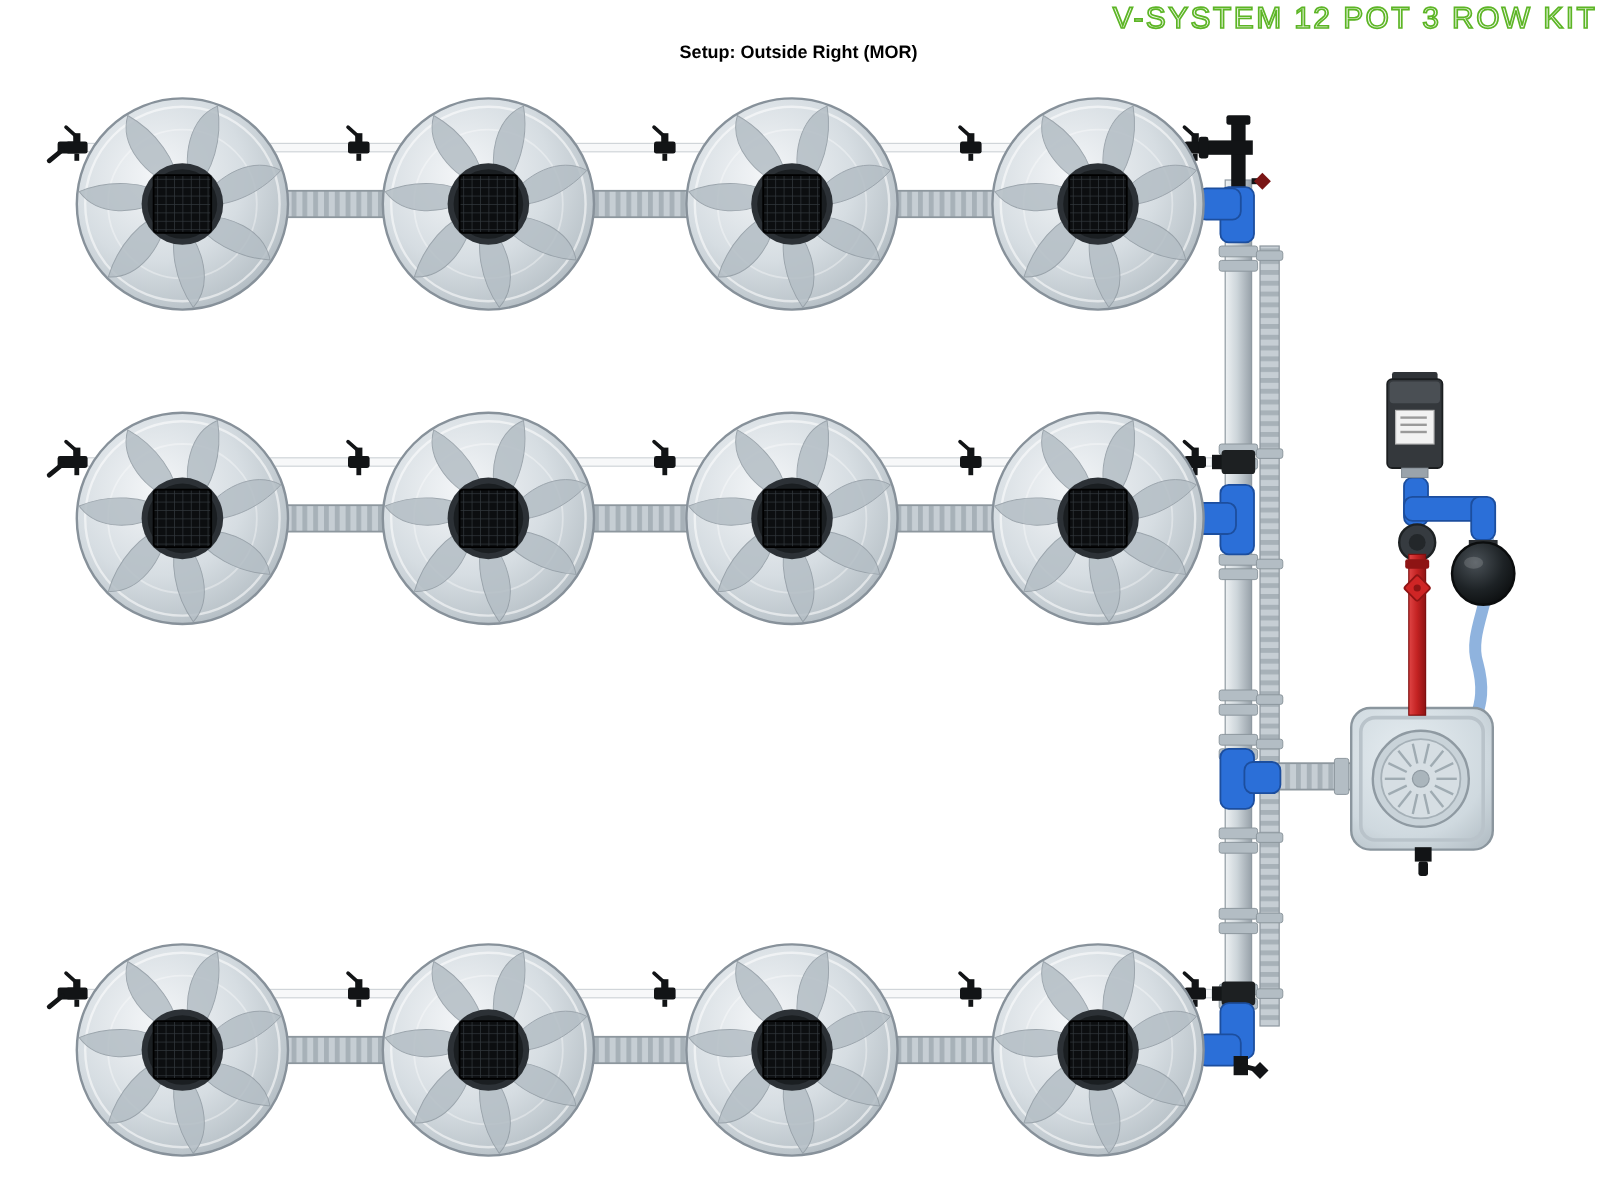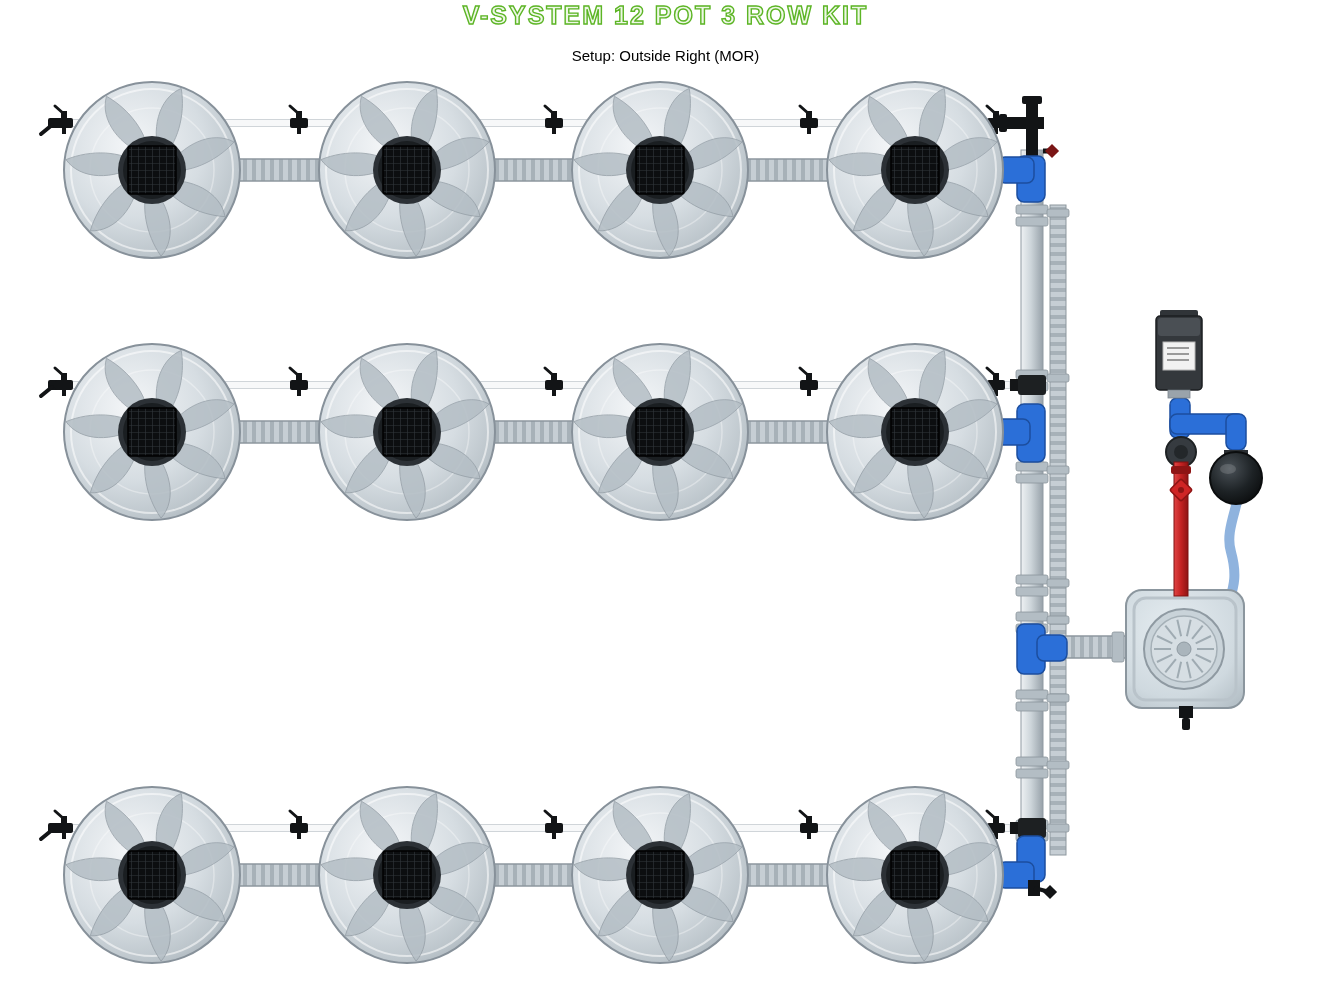--- a/index.html
+++ b/index.html
@@ -1,26 +1,26 @@
 <!DOCTYPE html>
 <html><head>
 <meta charset="utf-8">
 <style>
   html,body{margin:0;padding:0;background:#ffffff;}
   body{font-family:"Liberation Sans", sans-serif;}
   #stage{position:relative;width:1331px;height:997px;background:#fff;overflow:hidden;}
   #titlebar{position:absolute;top:2px;left:0;width:100%;text-align:center;z-index:5;}
   #title{
-    font-size:25px;font-weight:bold;letter-spacing:2px;
+    font-size:25px;font-weight:normal;letter-spacing:2px;
     color:#5cb525;
     -webkit-text-fill-color:#eef7e6;
     -webkit-text-stroke:1.4px #5cb525;
-    text-transform:uppercase;line-height:1.1;
+    text-transform:uppercase;line-height:1.1;text-align:right;
   }
-  #subtitle{font-size:15px;color:#000;margin-top:17px;}
+  #subtitle{font-size:15px;color:#000;margin-top:5px;font-weight:bold;}
   svg{position:absolute;top:0;left:0;}
 </style>
 </head>
 <body>
 
 <div id="stage">
   <div id="titlebar">
     <div id="title">V-SYSTEM 12 POT 3 ROW KIT</div>
     <div id="subtitle">Setup: Outside Right (MOR)</div>
   </div>

